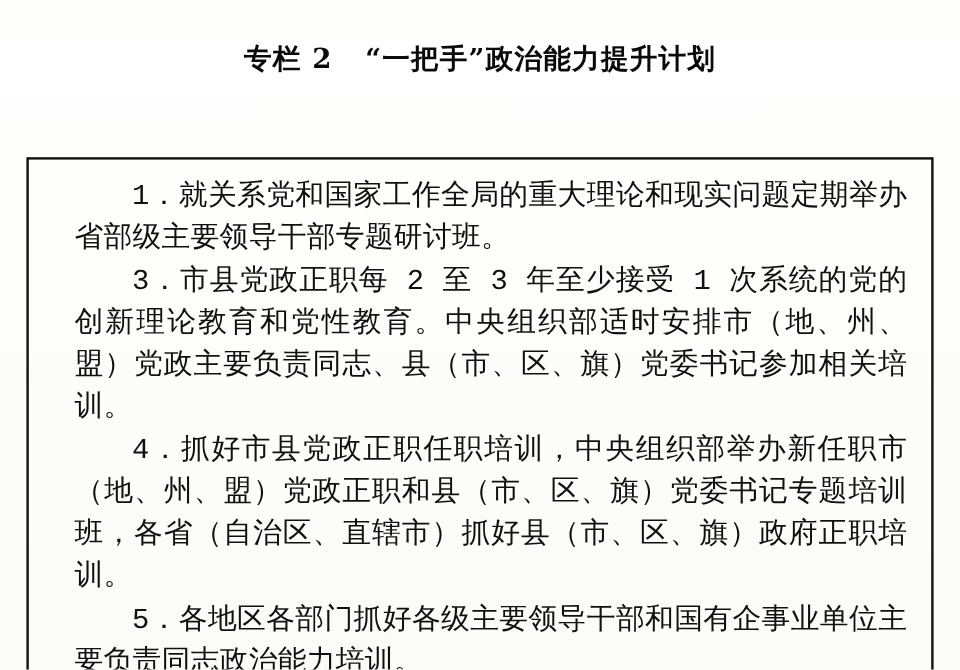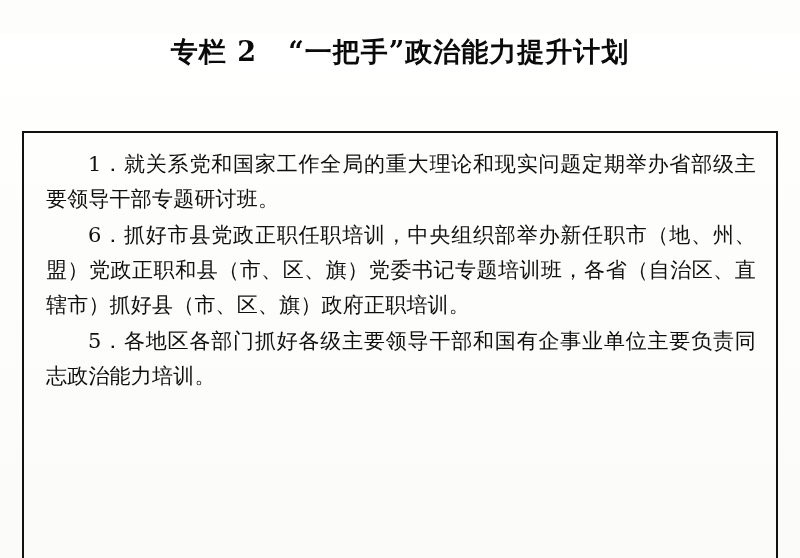--- a/index.html
+++ b/index.html
@@ -18,59 +18,61 @@
     position: relative;
     width: 800px;
     height: 558px;
     box-sizing: border-box;
     padding: 0;
     background:
       linear-gradient(180deg, rgba(255,255,255,0.9), rgba(250,250,247,0.9));
   }
   .title {
     text-align: center;
-    font-size: 27px;
+    font-size: 23px;
     font-weight: bold;
     letter-spacing: 1px;
     margin: 34px 0 0 0;
     font-family: "DejaVu Serif", serif;
     color: #0a0a0a;
     white-space: pre;
   }
   .box {
     position: absolute;
     left: 22px;
     top: 97px;
     right: 22px;
     bottom: 12px;
     border: 2px solid #111;
     box-sizing: border-box;
     padding: 14px 20px 8px 22px;
     background: transparent;
   }
   .para {
-    font-size: 21px;
+    font-size: 24px;
     line-height: 35px;
     text-align: justify;
     text-justify: inter-ideograph;
     text-indent: 2em;
-    margin: 0 0 1px 0;
+    margin: 0 0 1px 16px;
     letter-spacing: 0.2px;
     color: #101010;
+    font-family: Liberation Mono, monospace;
   }
   .para:last-child {
     margin-bottom: 0;
   }
 </style>
 </head>
 <body>
 
 <div class="page">
 
   <div class="title">专栏 2   “一把手”政治能力提升计划</div>
 
   <div class="box">
     <p class="para">1．就关系党和国家工作全局的重大理论和现实问题定期举办省部级主要领导干部专题研讨班。</p>
-    <p class="para">6．抓好市县党政正职任职培训，中央组织部举办新任职市（地、州、盟）党政正职和县（市、区、旗）党委书记专题培训班，各省（自治区、直辖市）抓好县（市、区、旗）政府正职培训。</p>
+    <p class="para">3．市县党政正职每 2 至 3 年至少接受 1 次系统的党的创新理论教育和党性教育。中央组织部适时安排市（地、州、盟）党政主要负责同志、县（市、区、旗）党委书记参加相关培训。</p>
+    <p class="para">4．抓好市县党政正职任职培训，中央组织部举办新任职市（地、州、盟）党政正职和县（市、区、旗）党委书记专题培训班，各省（自治区、直辖市）抓好县（市、区、旗）政府正职培训。</p>
     <p class="para">5．各地区各部门抓好各级主要领导干部和国有企事业单位主要负责同志政治能力培训。</p>
   </div>
 
 </div>
 
 </body></html>

